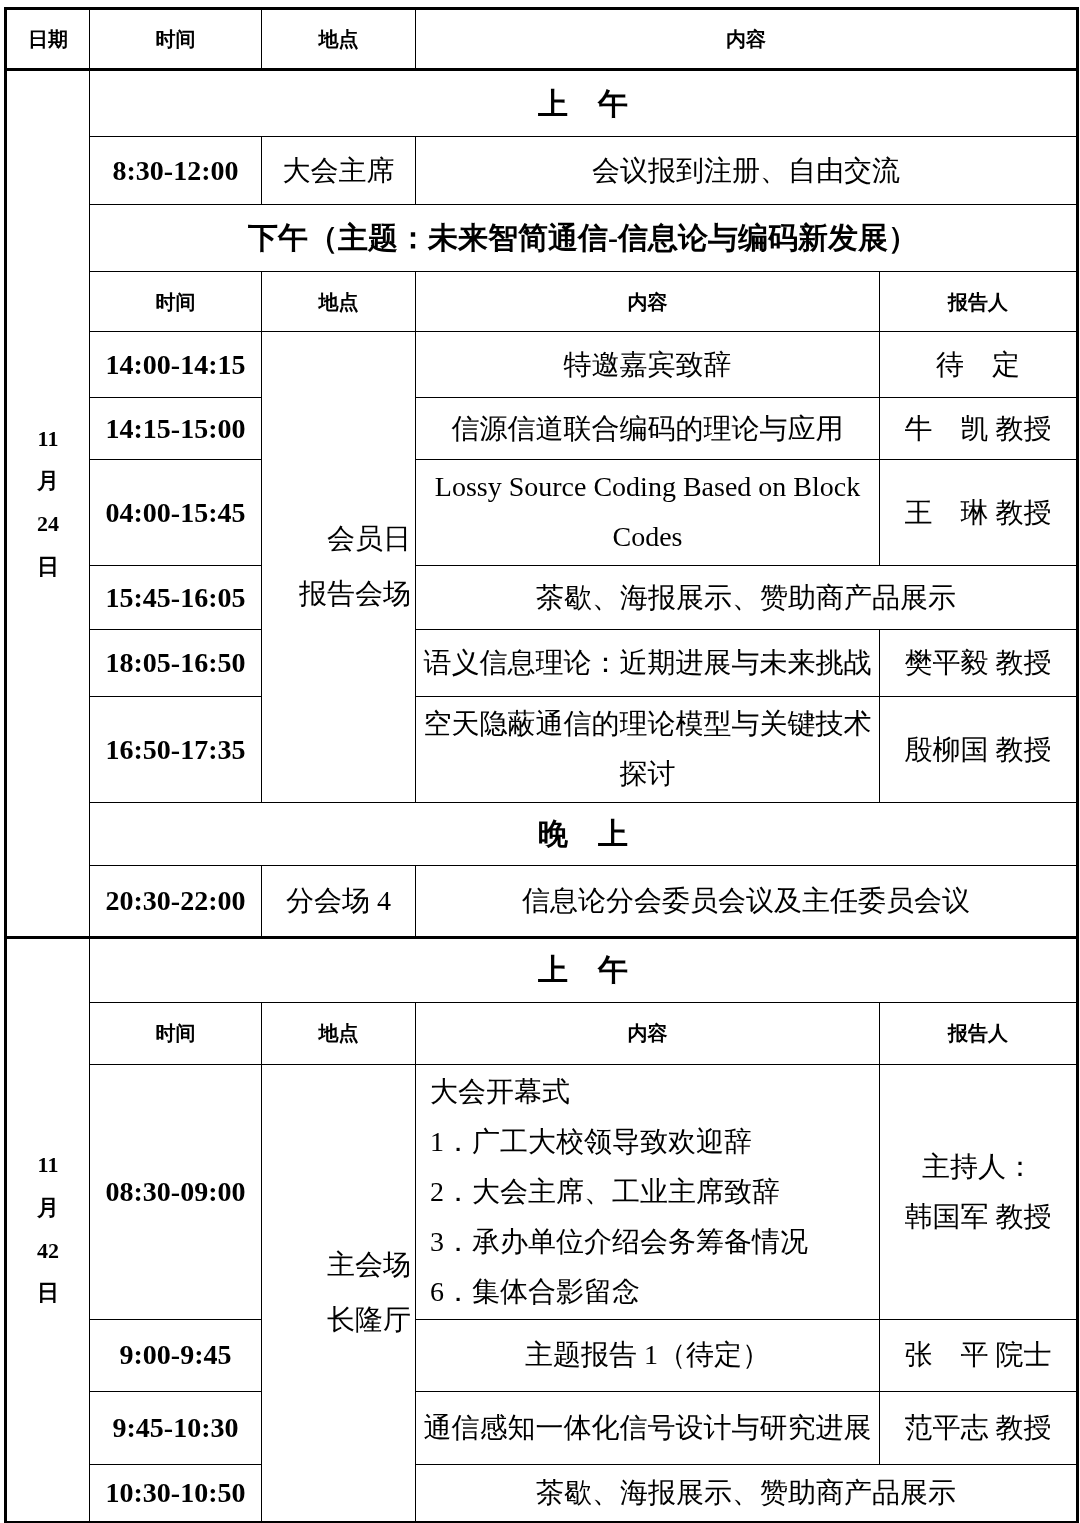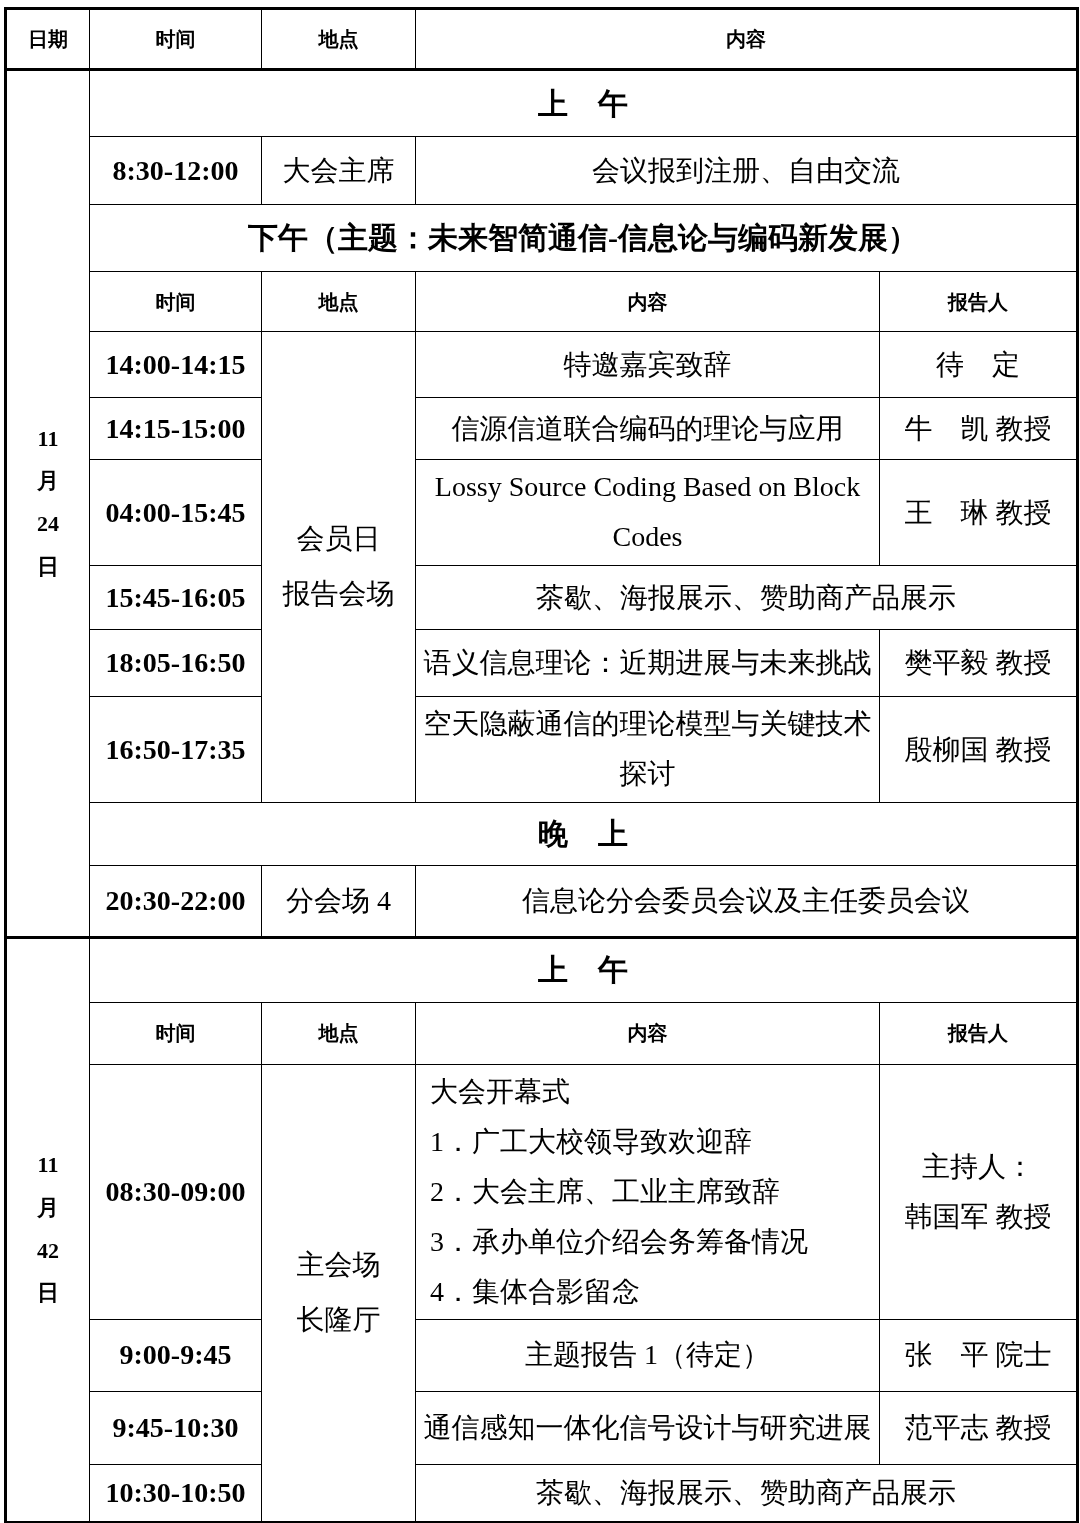--- a/index.html
+++ b/index.html
@@ -27,21 +27,21 @@
     padding: 2px 4px;
     overflow: hidden;
     line-height: 1.4;
   }
   .b { font-weight: normal; }
   .hdr td { font-weight: bold; font-size: 20px; }
   .section-cell { font-weight: bold; font-size: 30px; }
   .time-cell { font-weight: bold; }
   .thickb { border-bottom: 3px solid #000; }
   .date-cell { font-weight: bold; font-size: 22px; line-height: 1.95; }
-  .venue-cell { line-height: 1.95; }
+  .venue-cell { line-height: 1.95; text-align: right; }
   .two-line { line-height: 1.8; }
   .open-content {
     text-align: left;
     padding-left: 14px;
     padding-right: 6px;
     line-height: 50px;
   }
   .speaker-two-line { line-height: 50px; }
 </style>
 </head>
@@ -168,21 +168,21 @@
       <td class="time-cell">08:30-09:00</td>
       <td rowspan="4" class="venue-cell">
         <div>主会场</div>
         <div>长隆厅</div>
       </td>
       <td class="open-content">
         <div>大会开幕式</div>
         <div>1．广工大校领导致欢迎辞</div>
         <div>2．大会主席、工业主席致辞</div>
         <div>3．承办单位介绍会务筹备情况</div>
-        <div>4．集体合影留念</div>
+        <div>6．集体合影留念</div>
       </td>
       <td class="speaker-two-line">
         <div>主持人：</div>
         <div>韩国军 教授</div>
       </td>
     </tr>
 
     <tr style="height:72px">
       <td class="time-cell">9:00-9:45</td>
       <td>主题报告 1（待定）</td>

